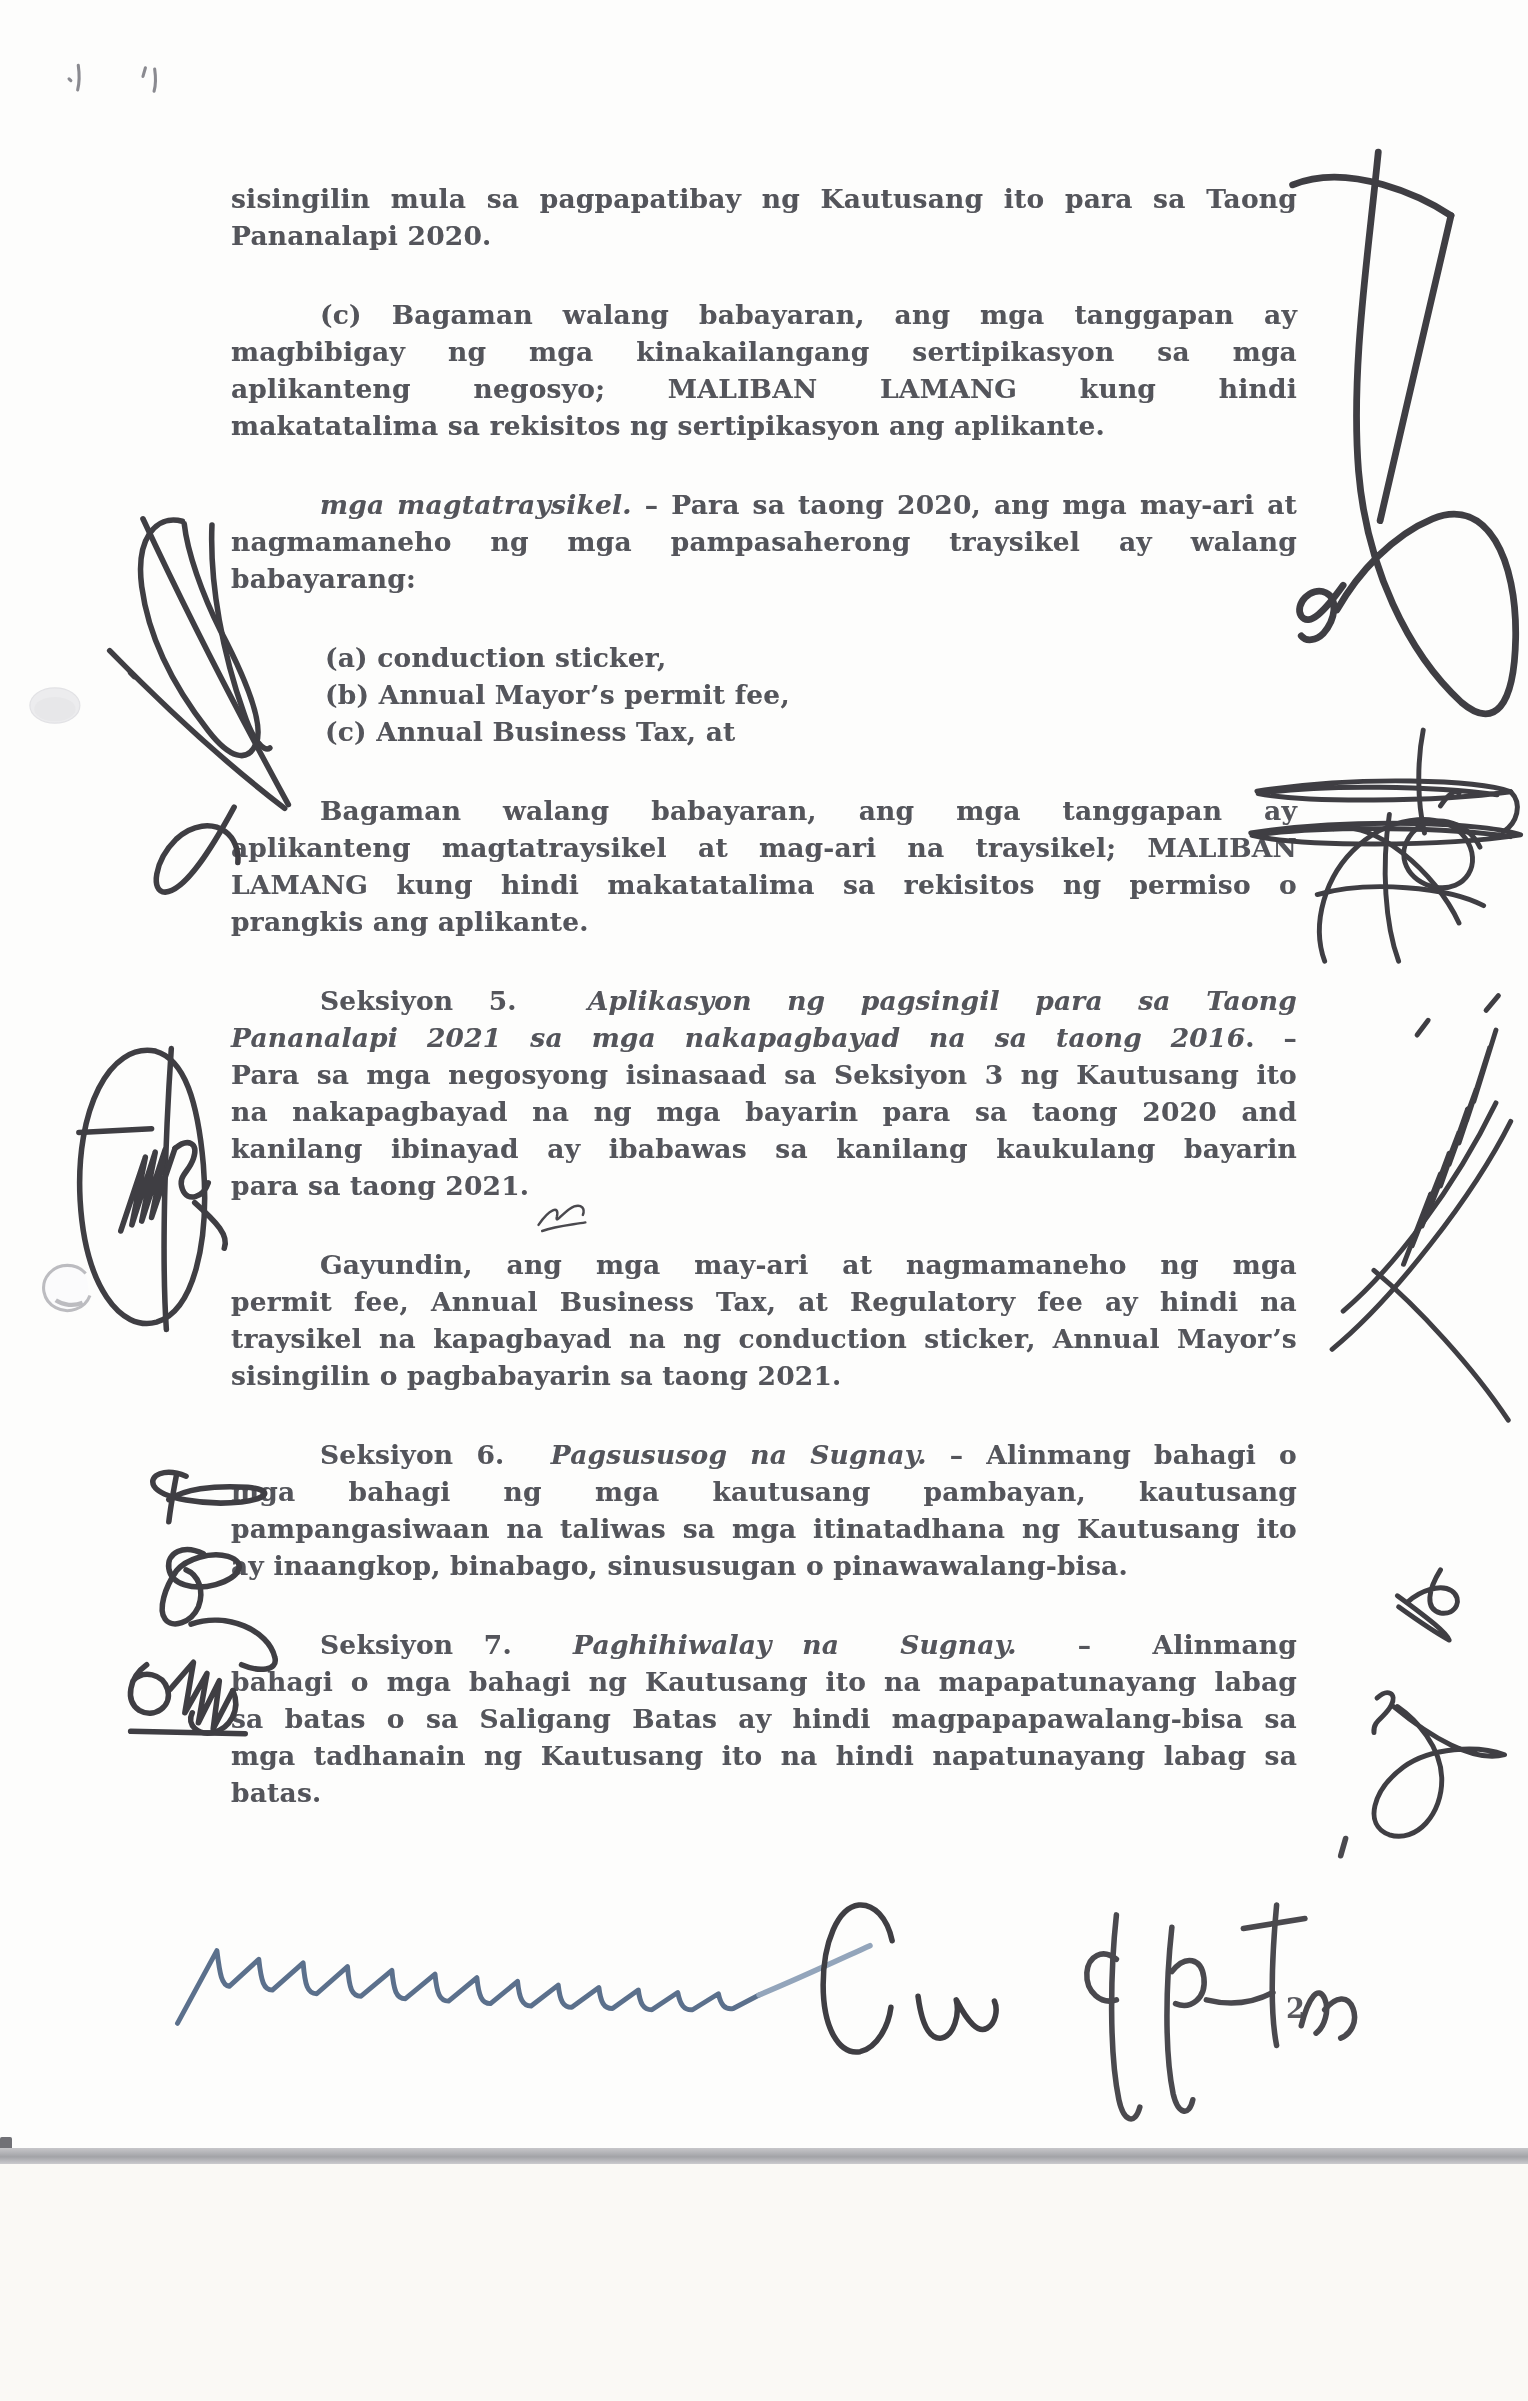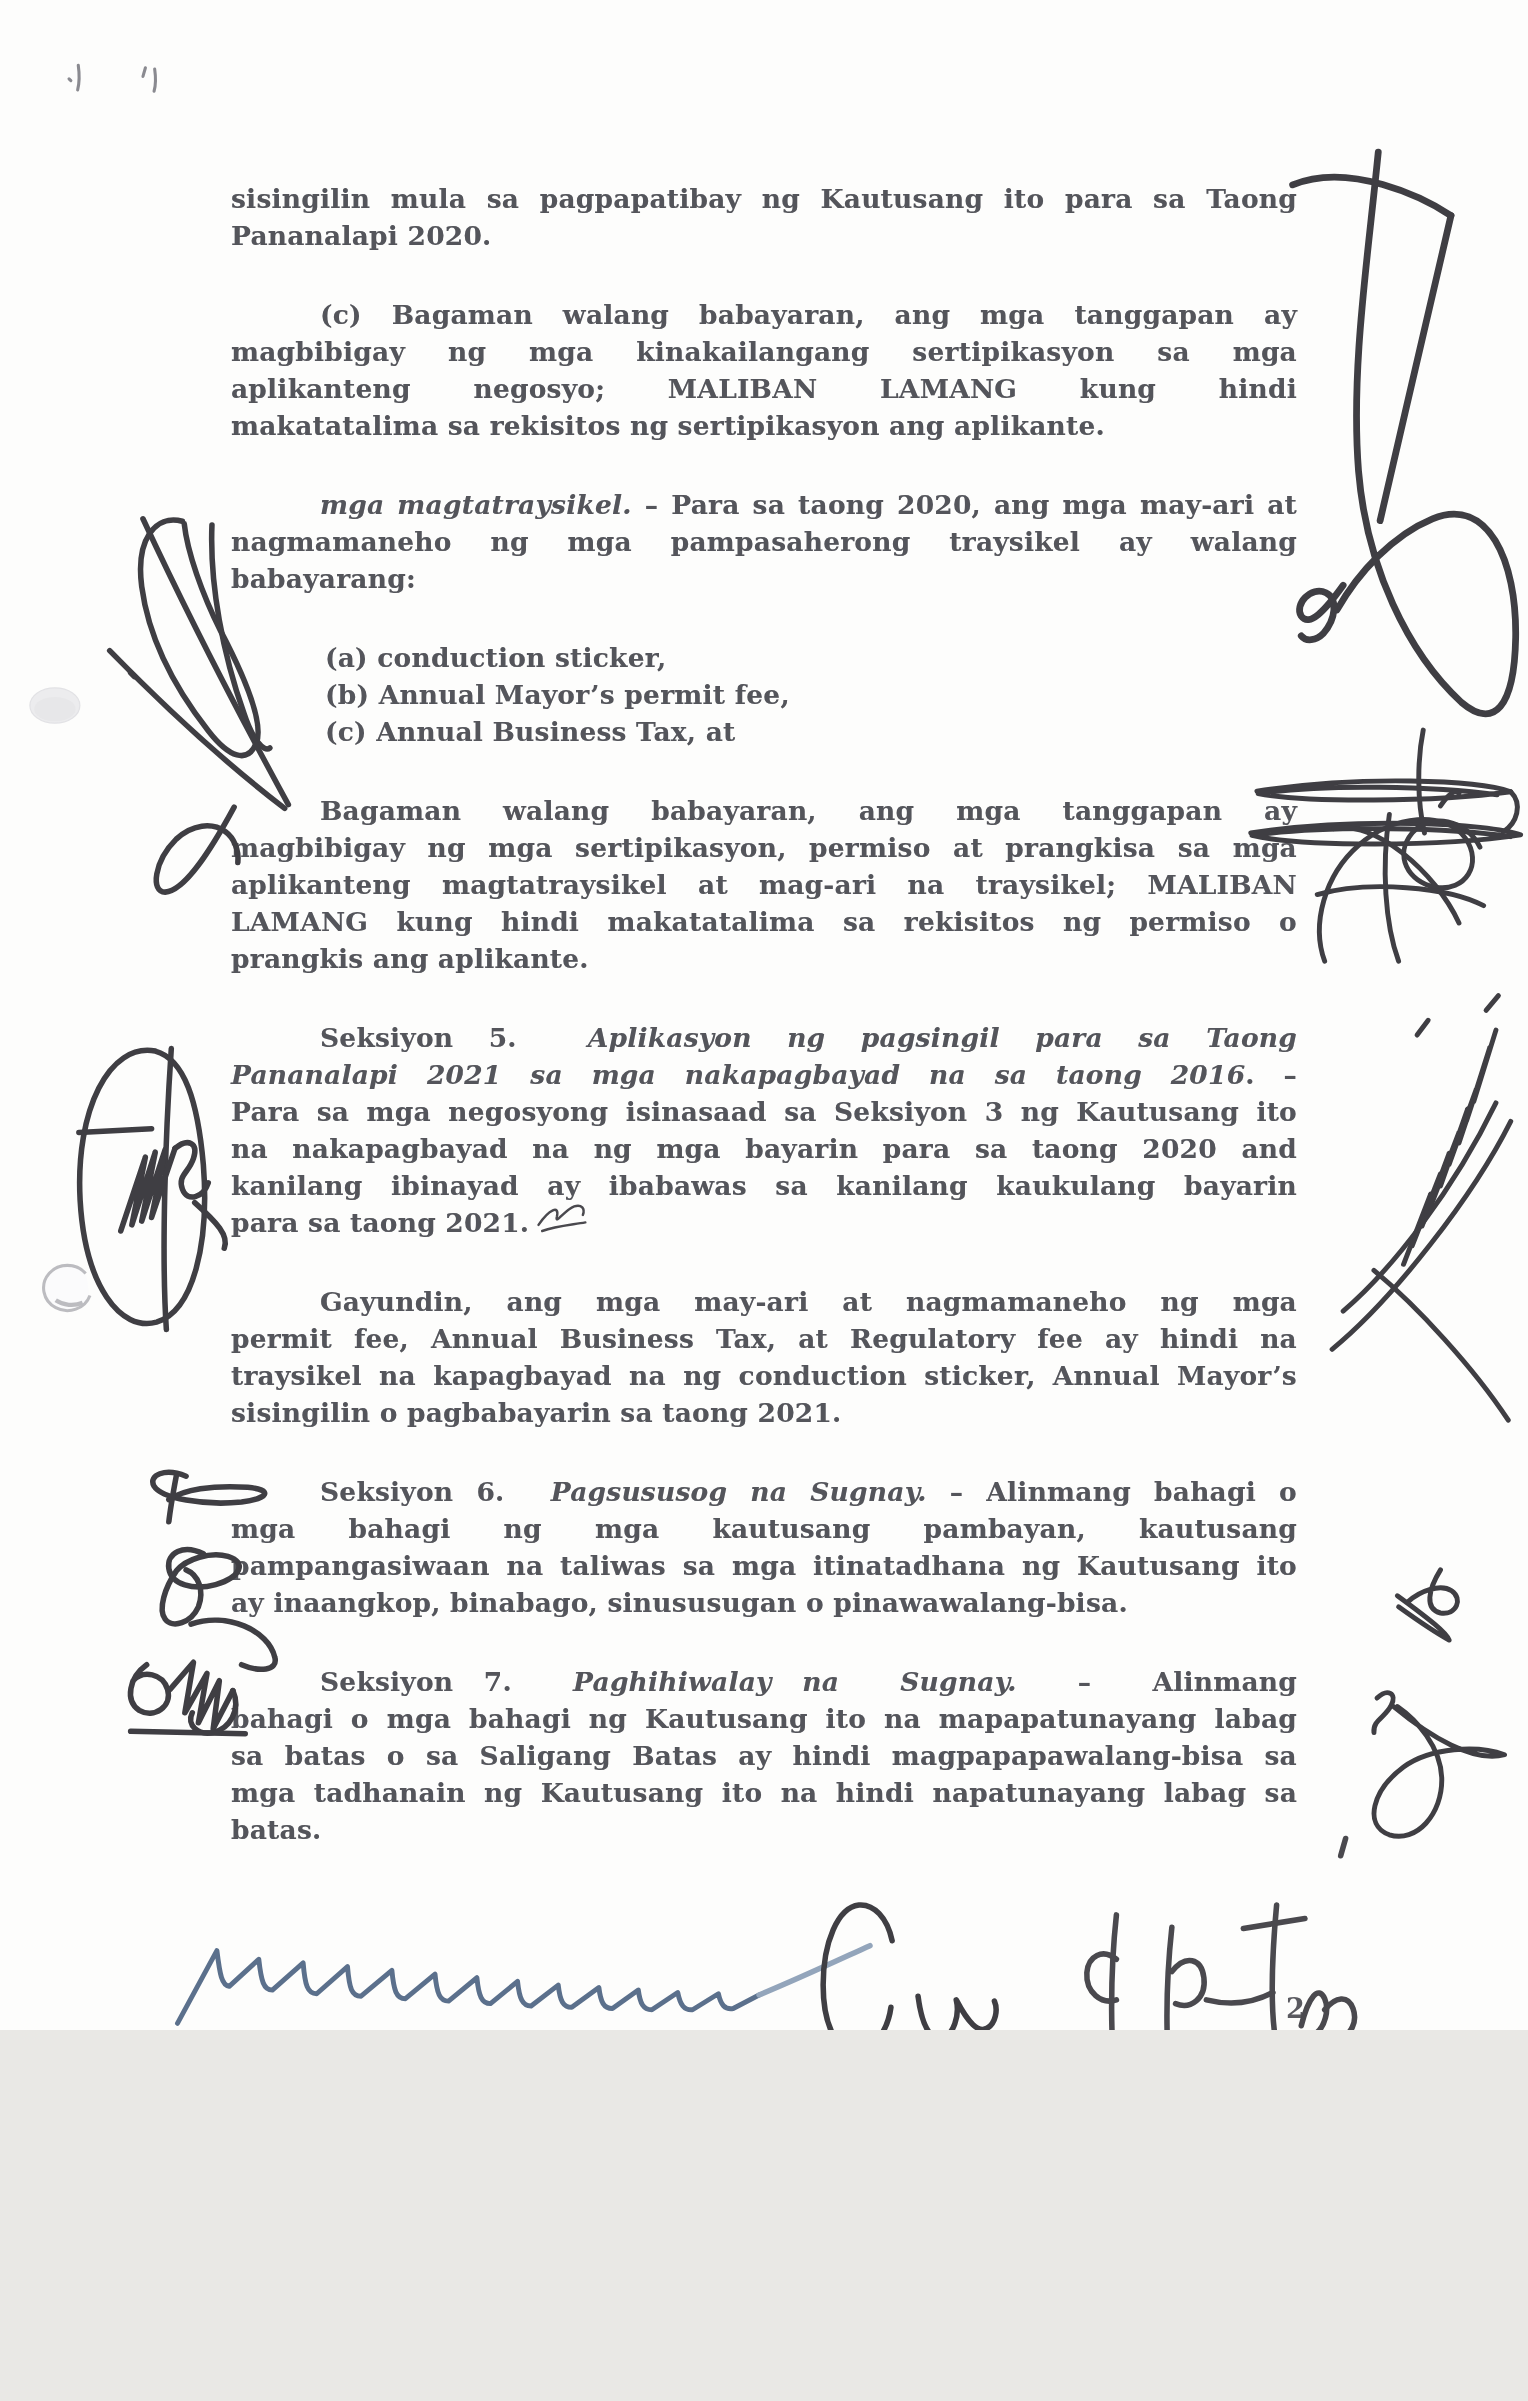--- a/index.html
+++ b/index.html
@@ -1,16 +1,16 @@
 <!DOCTYPE html>
 <html style="font-size:10px"><head>
 <meta charset="utf-8">
 <style>
   html,body{margin:0;padding:0;background:#e9e8e5;}
-  .canvas{position:relative;width:1528px;height:2030px;background:#f7f6f2;overflow:hidden;
+  .canvas{position:relative;width:1528px;height:2401px;background:#f7f6f2;overflow:hidden;
           font-family:"DejaVu Serif", serif;}
   .paper{position:absolute;left:0;top:0;width:1528px;height:2151px;background:#fdfdfc;}
   .scanner-bottom{position:absolute;left:0;top:2164px;width:1528px;height:237px;background:#faf9f5;}
   .page-edge-band{position:absolute;left:0;top:2148px;width:1528px;height:16px;
       background:linear-gradient(180deg,#c7c7ca 0%,#a2a3a7 55%,#cbcbce 100%);}
   .page-edge-nub{position:absolute;left:0;top:2137px;width:12.3px;height:25px;background:#717176;border-radius:1.8px;}
   .text-block{position:absolute;left:231px;top:180px;width:1066px;color:#54555b;
       font-size:26.5px;font-weight:700;line-height:37px;letter-spacing:0.2px;
       text-shadow:0 0 0.6px rgba(84,85,91,0.35);}
   .para{margin:0 0 42px 0;}
@@ -48,21 +48,20 @@
         <div class="line j"><span class="rm">nagmamaneho ng mga pampasaherong traysikel ay walang</span></div>
         <div class="line"><span class="rm">babayarang:</span></div>
       </div>
       <div class="para list">
         <div class="line"><span class="rm">(a) conduction sticker,</span></div>
         <div class="line"><span class="rm">(b) Annual Mayor’s permit fee,</span></div>
         <div class="line"><span class="rm">(c) Annual Business Tax, at</span></div>
       </div>
       <div class="para indent">
         <div class="line j"><span class="rm">Bagaman walang babayaran, ang mga tanggapan ay</span></div>
-        <div class="line j"><span class="rm">magbibigay ng mga sertipikasyon, permiso at prangkisa sa mga</span></div>
         <div class="line j"><span class="rm">aplikanteng magtatraysikel at mag-ari na traysikel; MALIBAN</span></div>
         <div class="line j"><span class="rm">LAMANG kung hindi makatatalima sa rekisitos ng permiso o</span></div>
         <div class="line"><span class="rm">prangkis ang aplikante.</span></div>
       </div>
       <div class="para indent">
         <div class="line j"><span class="rm">Seksiyon 5.&nbsp; </span><span class="it">Aplikasyon ng pagsingil para sa Taong</span></div>
         <div class="line j"><span class="it">Pananalapi 2021 sa mga nakapagbayad na sa taong 2016</span><span class="rm">. –</span></div>
         <div class="line j"><span class="rm">Para sa mga negosyong isinasaad sa Seksiyon 3 ng Kautusang ito</span></div>
         <div class="line j"><span class="rm">na nakapagbayad na ng mga bayarin para sa taong 2020 and</span></div>
         <div class="line j"><span class="rm">kanilang ibinayad ay ibabawas sa kanilang kaukulang bayarin</span></div>

